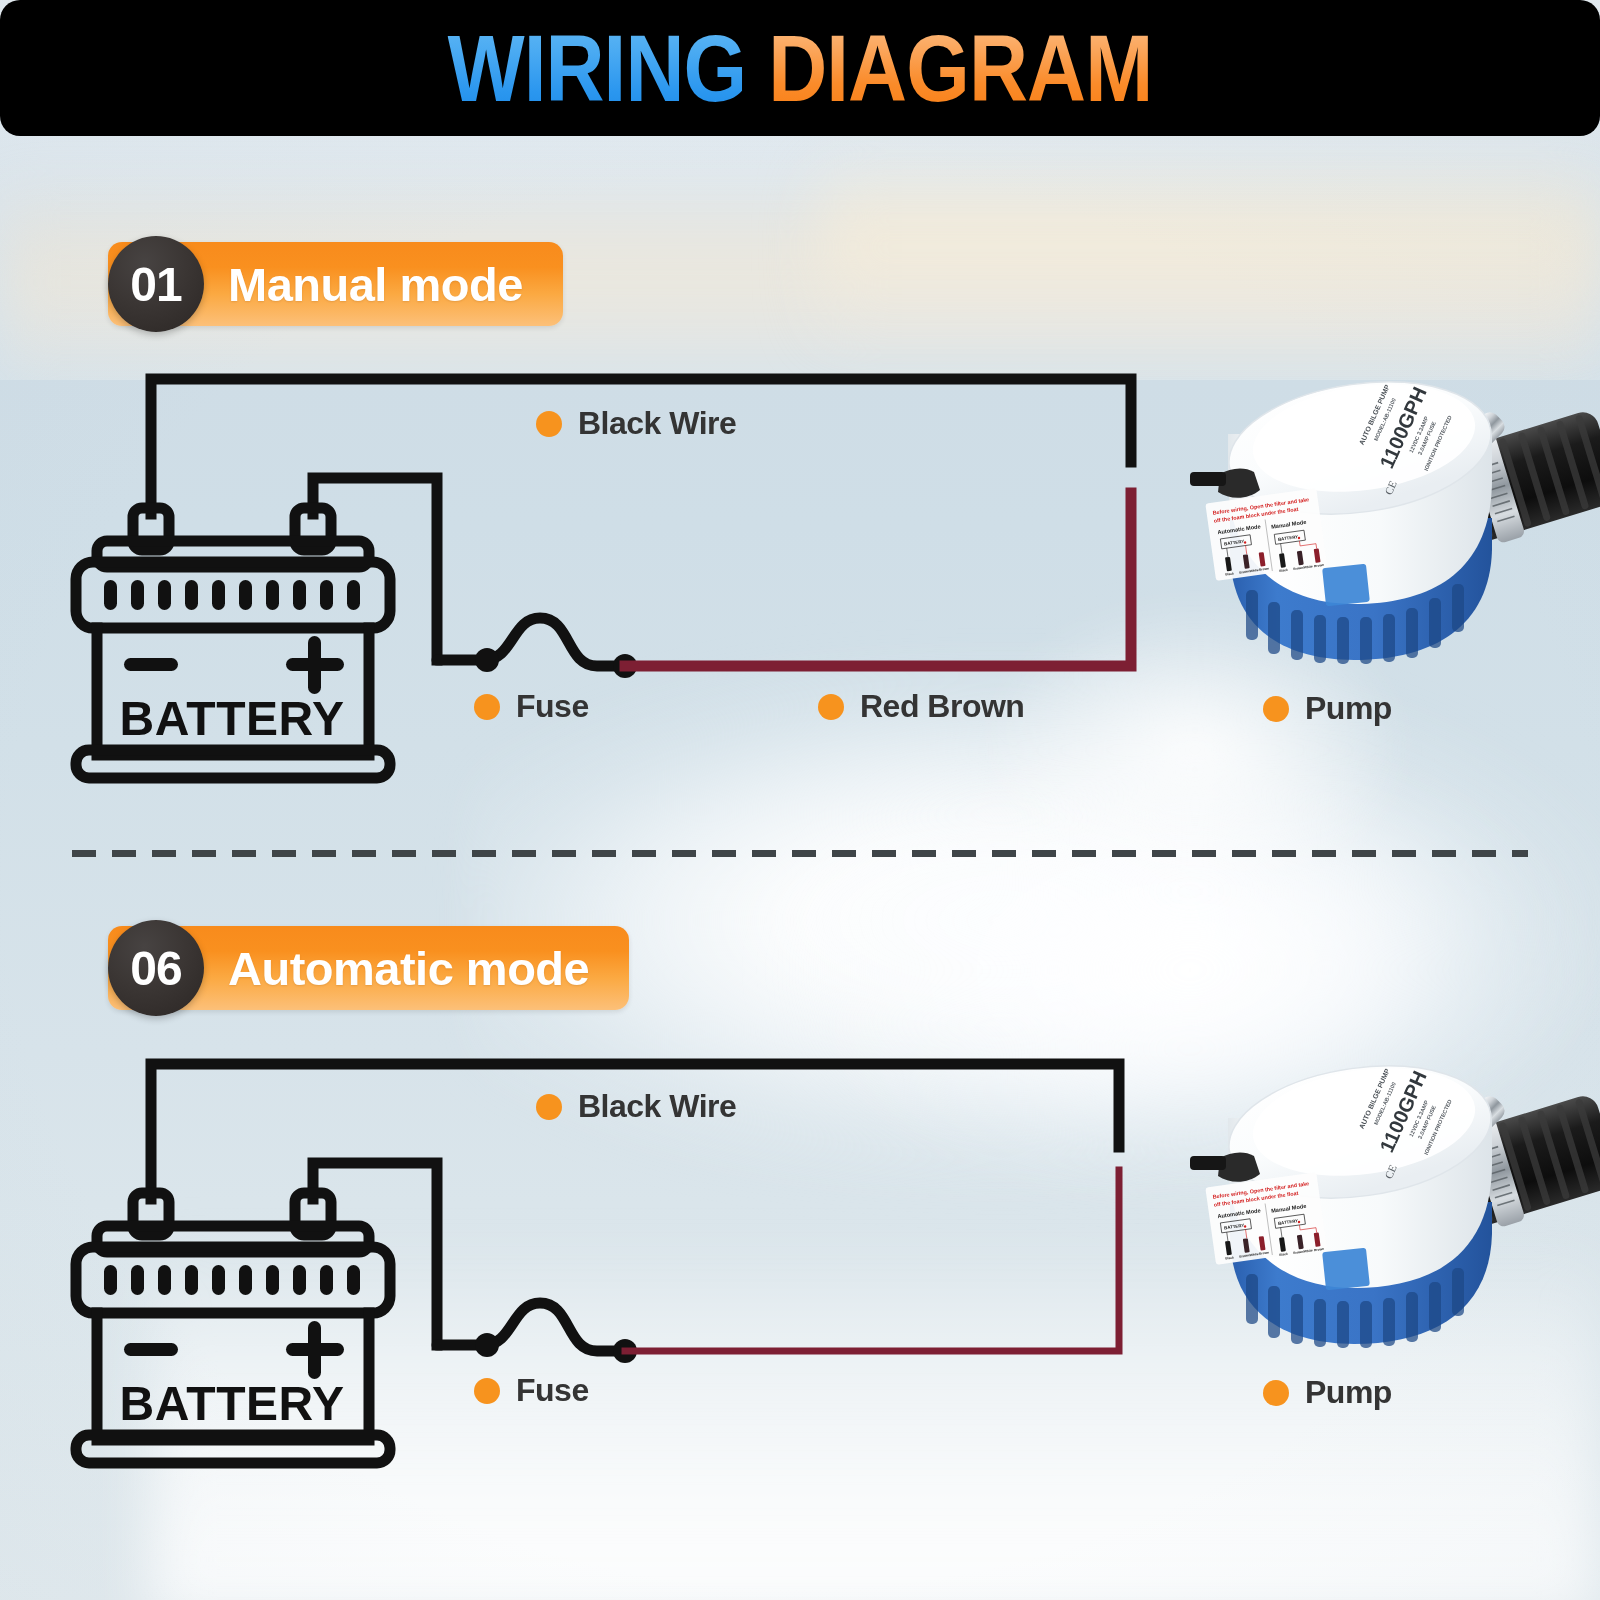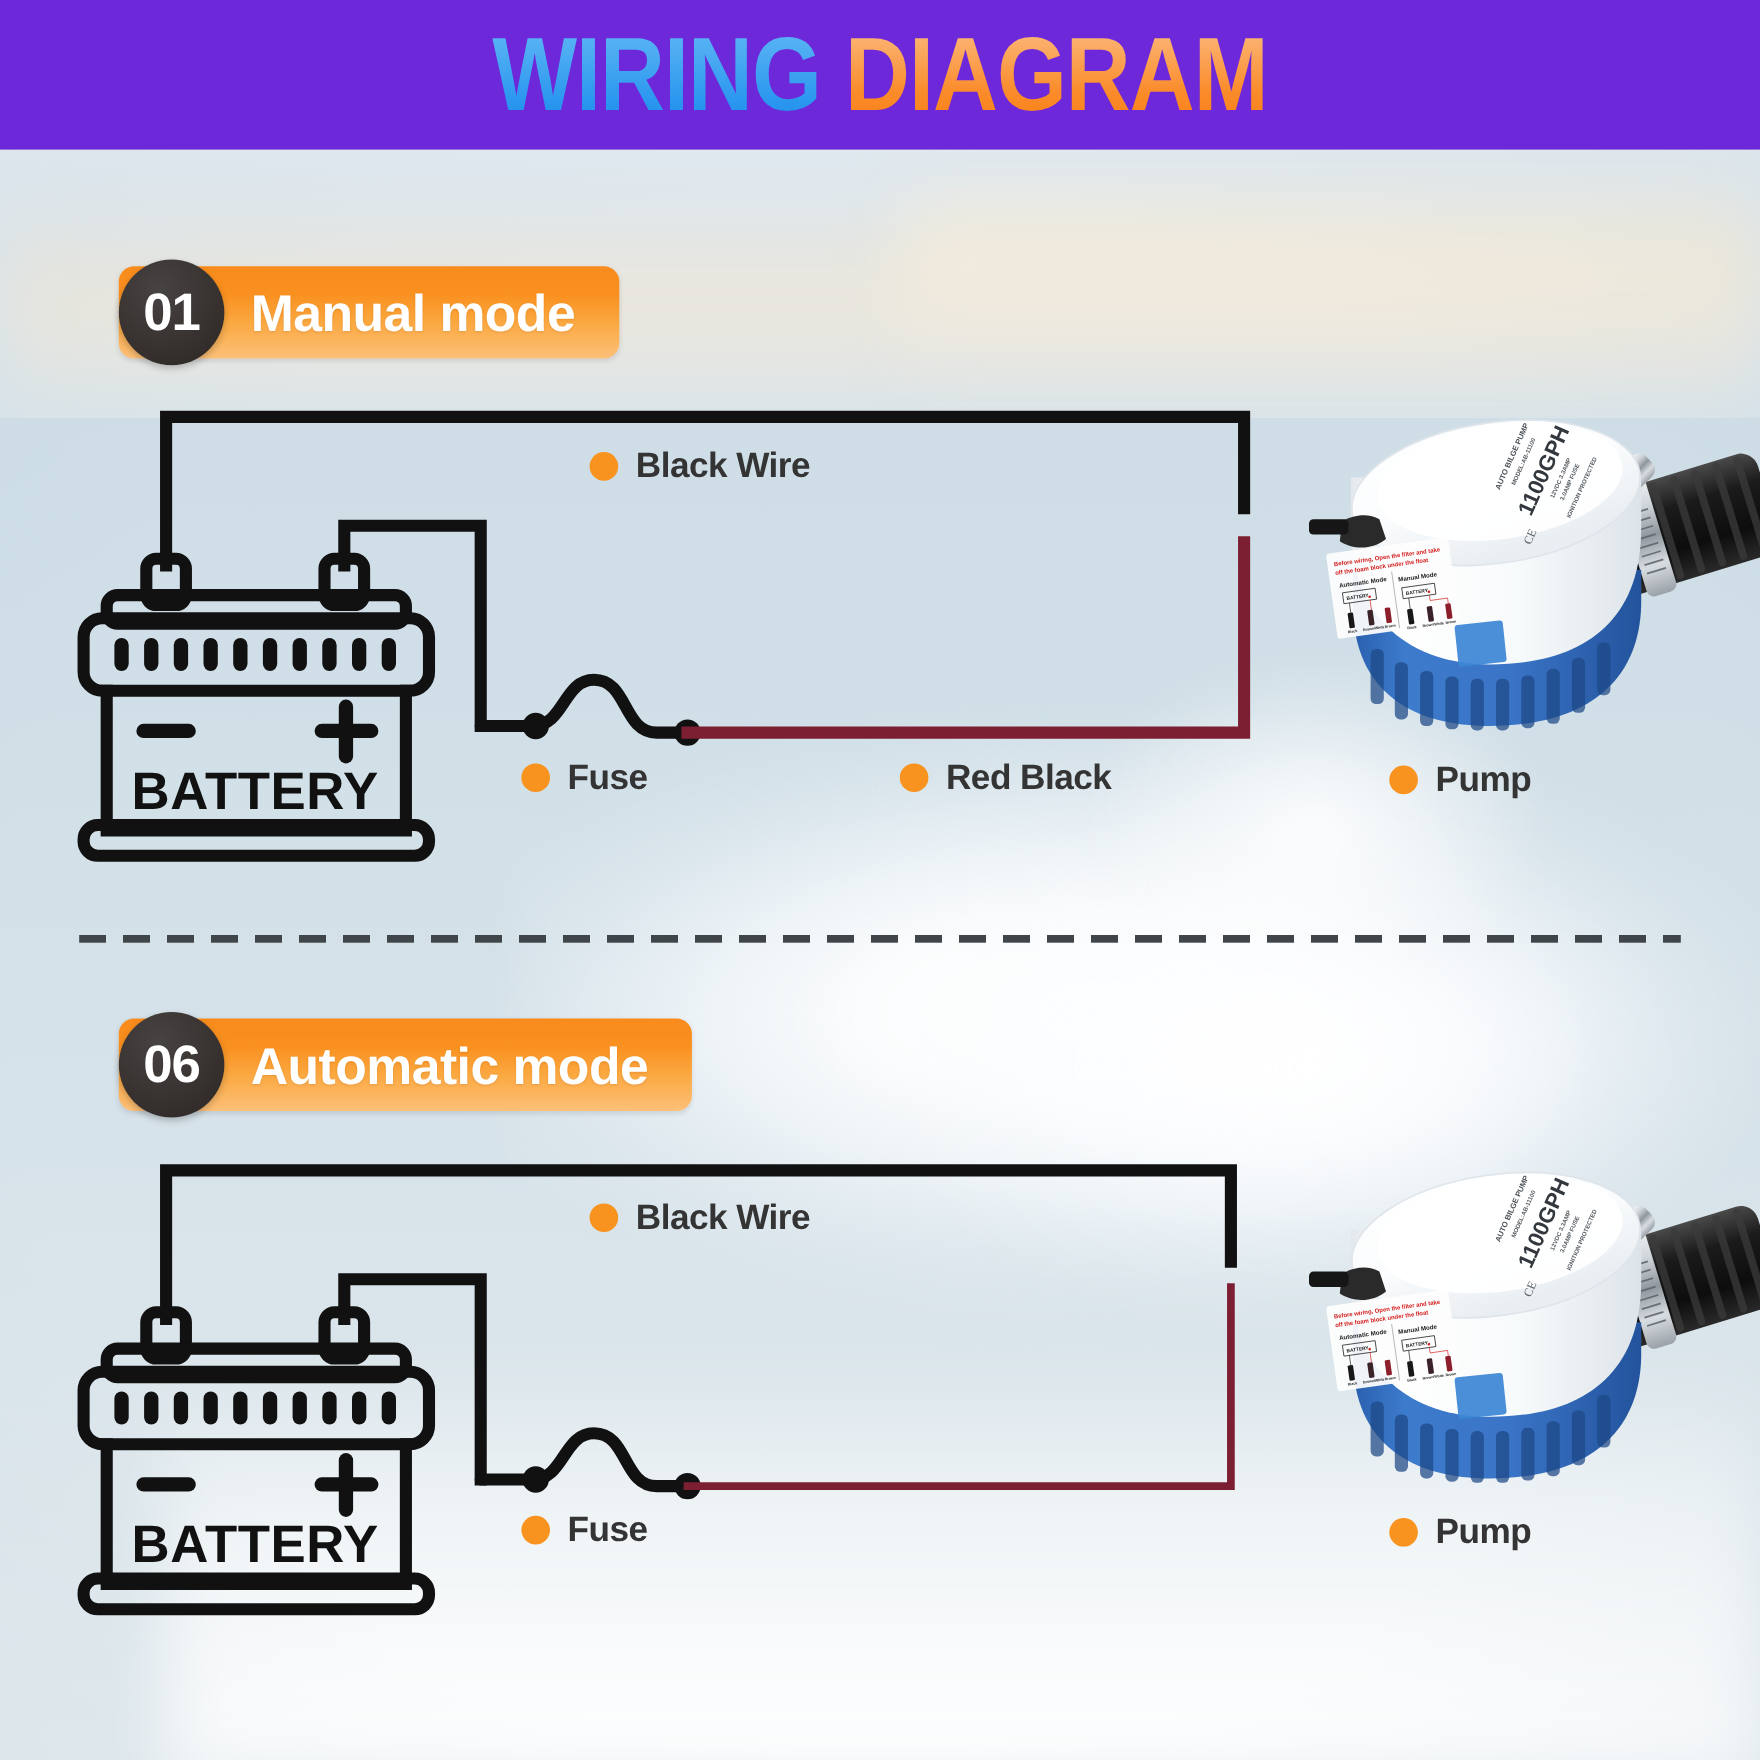--- a/index.html
+++ b/index.html
@@ -85,23 +85,24 @@
   }
   .bg-vig {
     position: absolute; inset: 0;
     background: radial-gradient(ellipse 90% 80% at 50% 55%, rgba(255,255,255,0) 55%, rgba(186,204,216,0.22) 100%);
   }
 
   
   .header {
     position: absolute;
     left: 0; top: 0; width: 1600px; height: 136px;
-    background: #6d28d9;
+    background: #000000;
     display: flex; align-items: center; justify-content: center;
     z-index: 40;
+    border-radius: 20px;
   }
   .header-title {
     font-size: 95px;
     font-weight: 700;
     letter-spacing: -1px;
     line-height: 1;
     white-space: nowrap;
     transform: scaleX(0.86);
     transform-origin: center;
   }
@@ -251,21 +252,21 @@
   <div class="lbl" style="left:536px; top:405px;">
     <span class="lbl-dot"></span>
     <span class="lbl-text">Black Wire</span>
   </div>
   <div class="lbl" style="left:474px; top:688px;">
     <span class="lbl-dot"></span>
     <span class="lbl-text">Fuse</span>
   </div>
   <div class="lbl" style="left:818px; top:688px;">
     <span class="lbl-dot"></span>
-    <span class="lbl-text">Red Black</span>
+    <span class="lbl-text">Red Brown</span>
   </div>
   <div class="lbl" style="left:1263px; top:690px;">
     <span class="lbl-dot"></span>
     <span class="lbl-text">Pump</span>
   </div>
 
   <div class="pump-wrap" style="left:1168px; top:368px;">
     <svg class="pump-svg" width="440" height="320" viewBox="0 0 440 320">
       <defs>
         <linearGradient id="pTopA" x1="0" y1="0" x2="0.4" y2="1">

